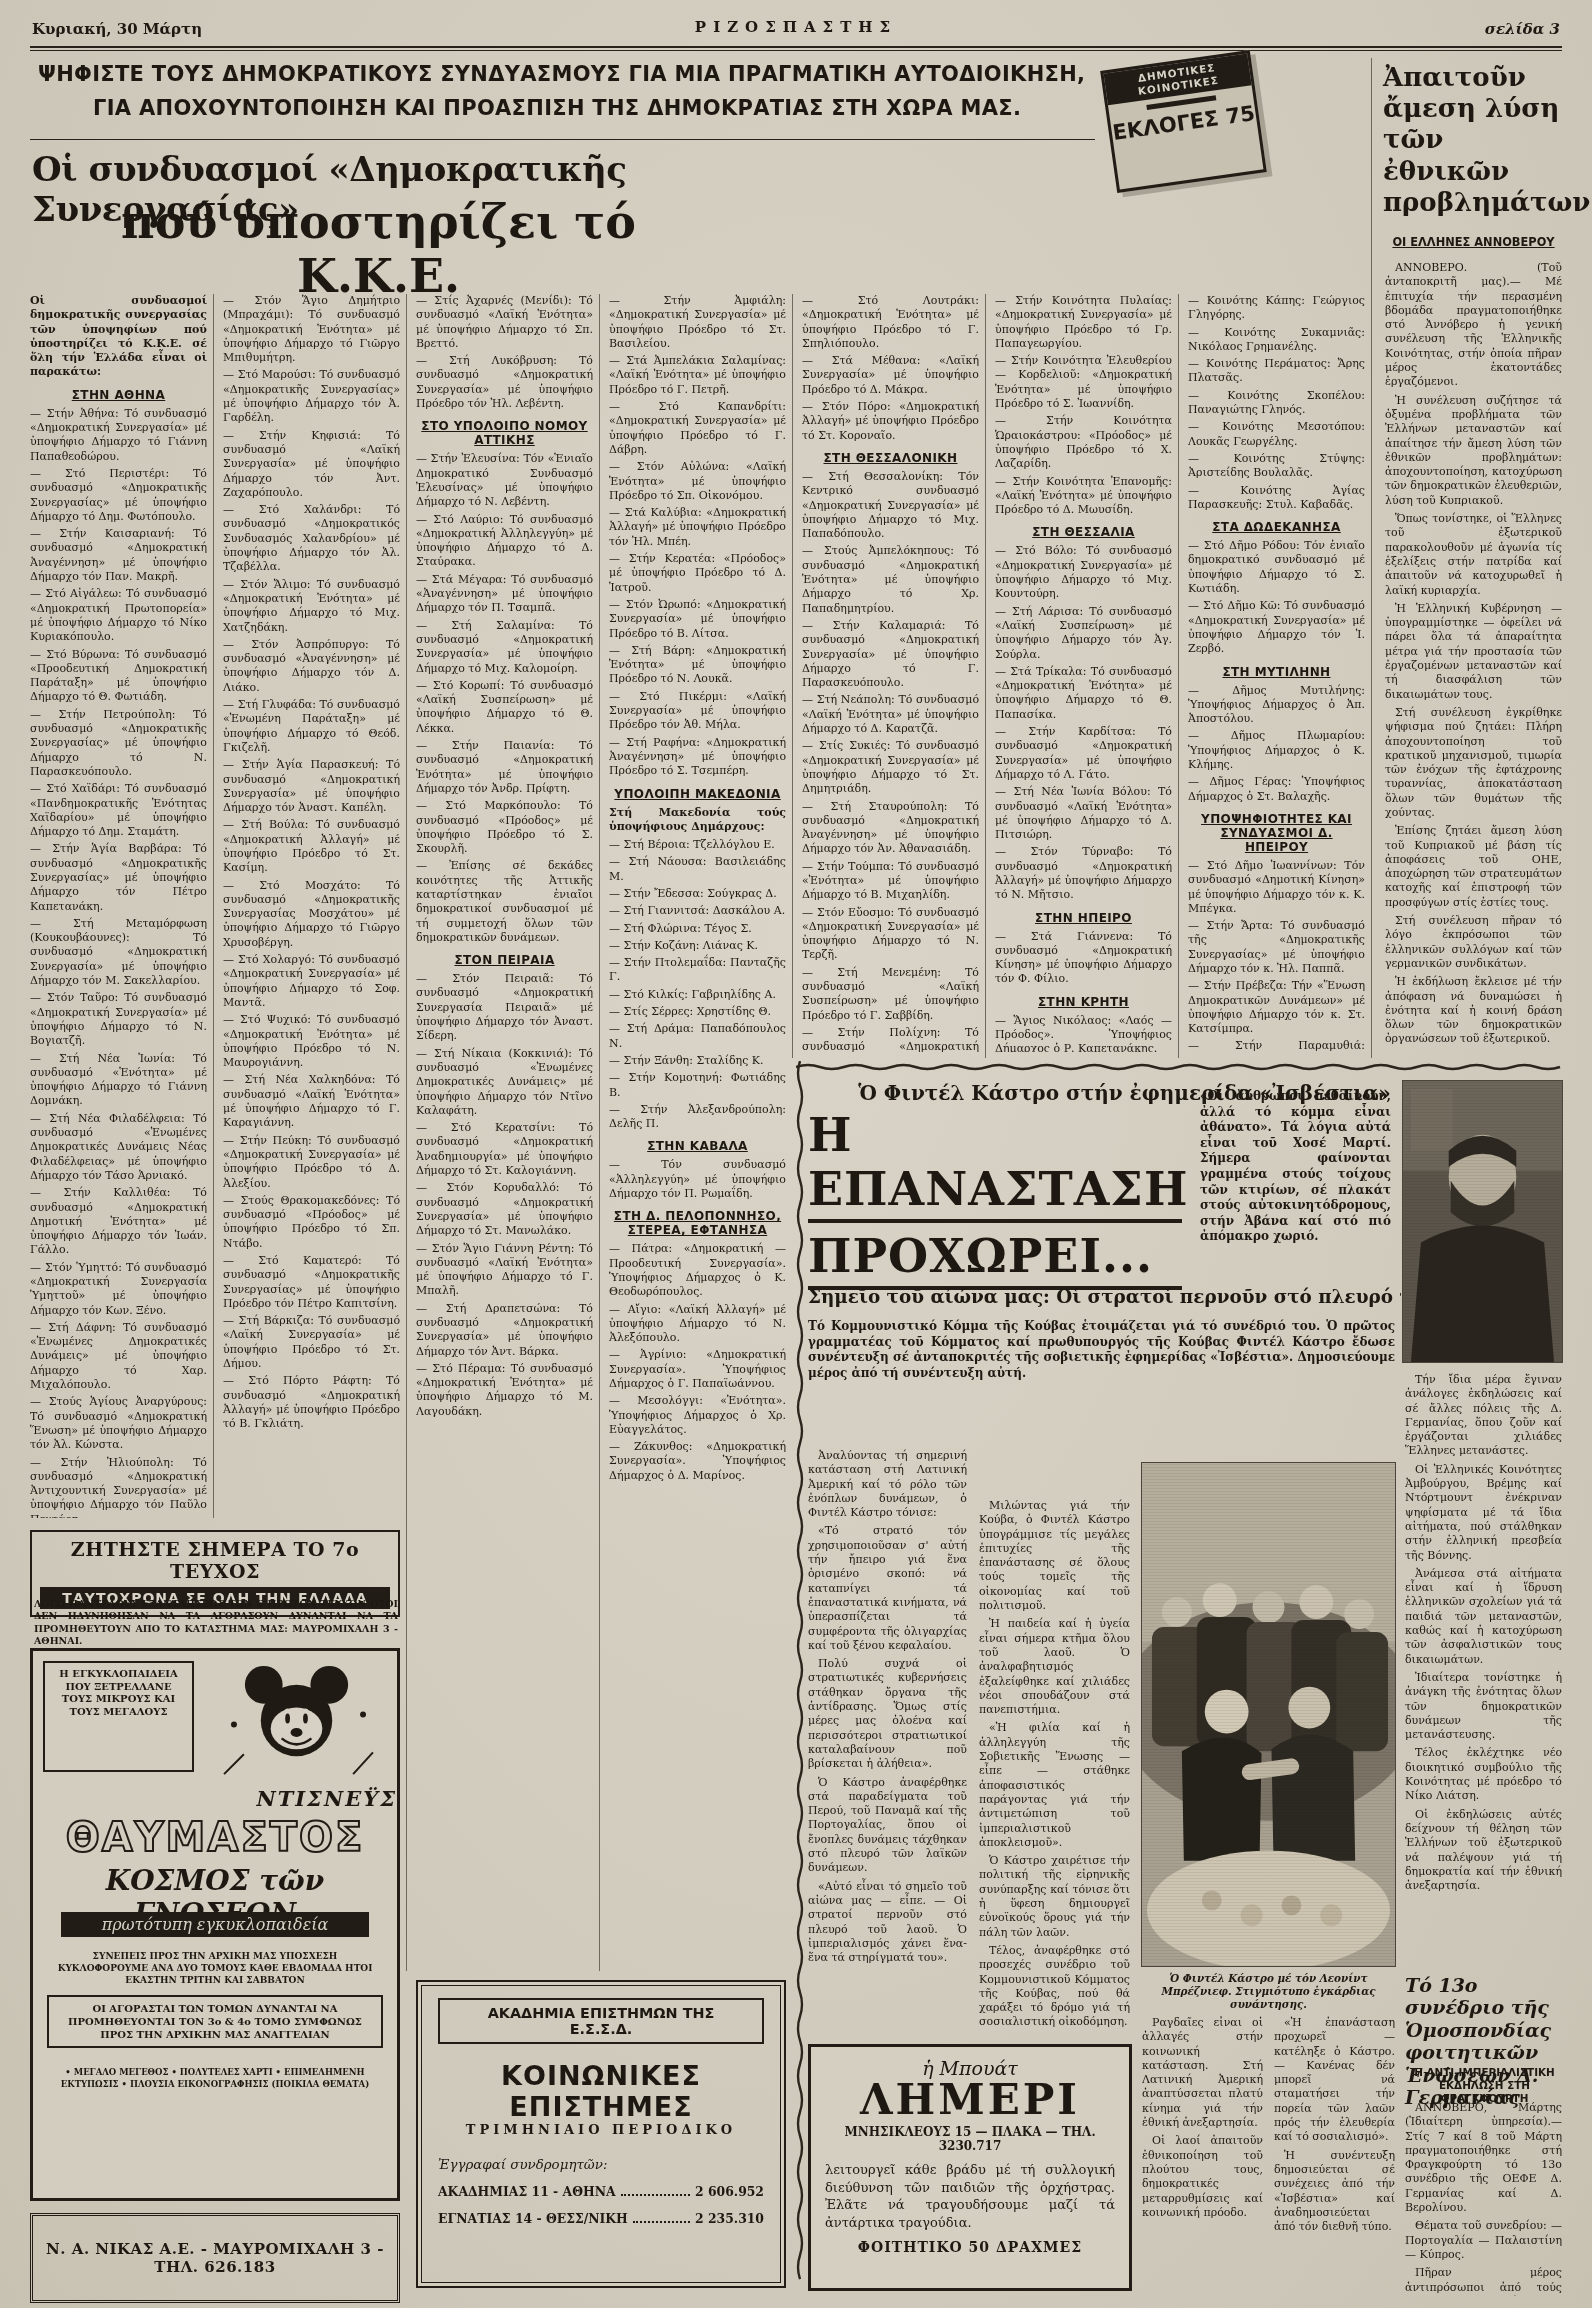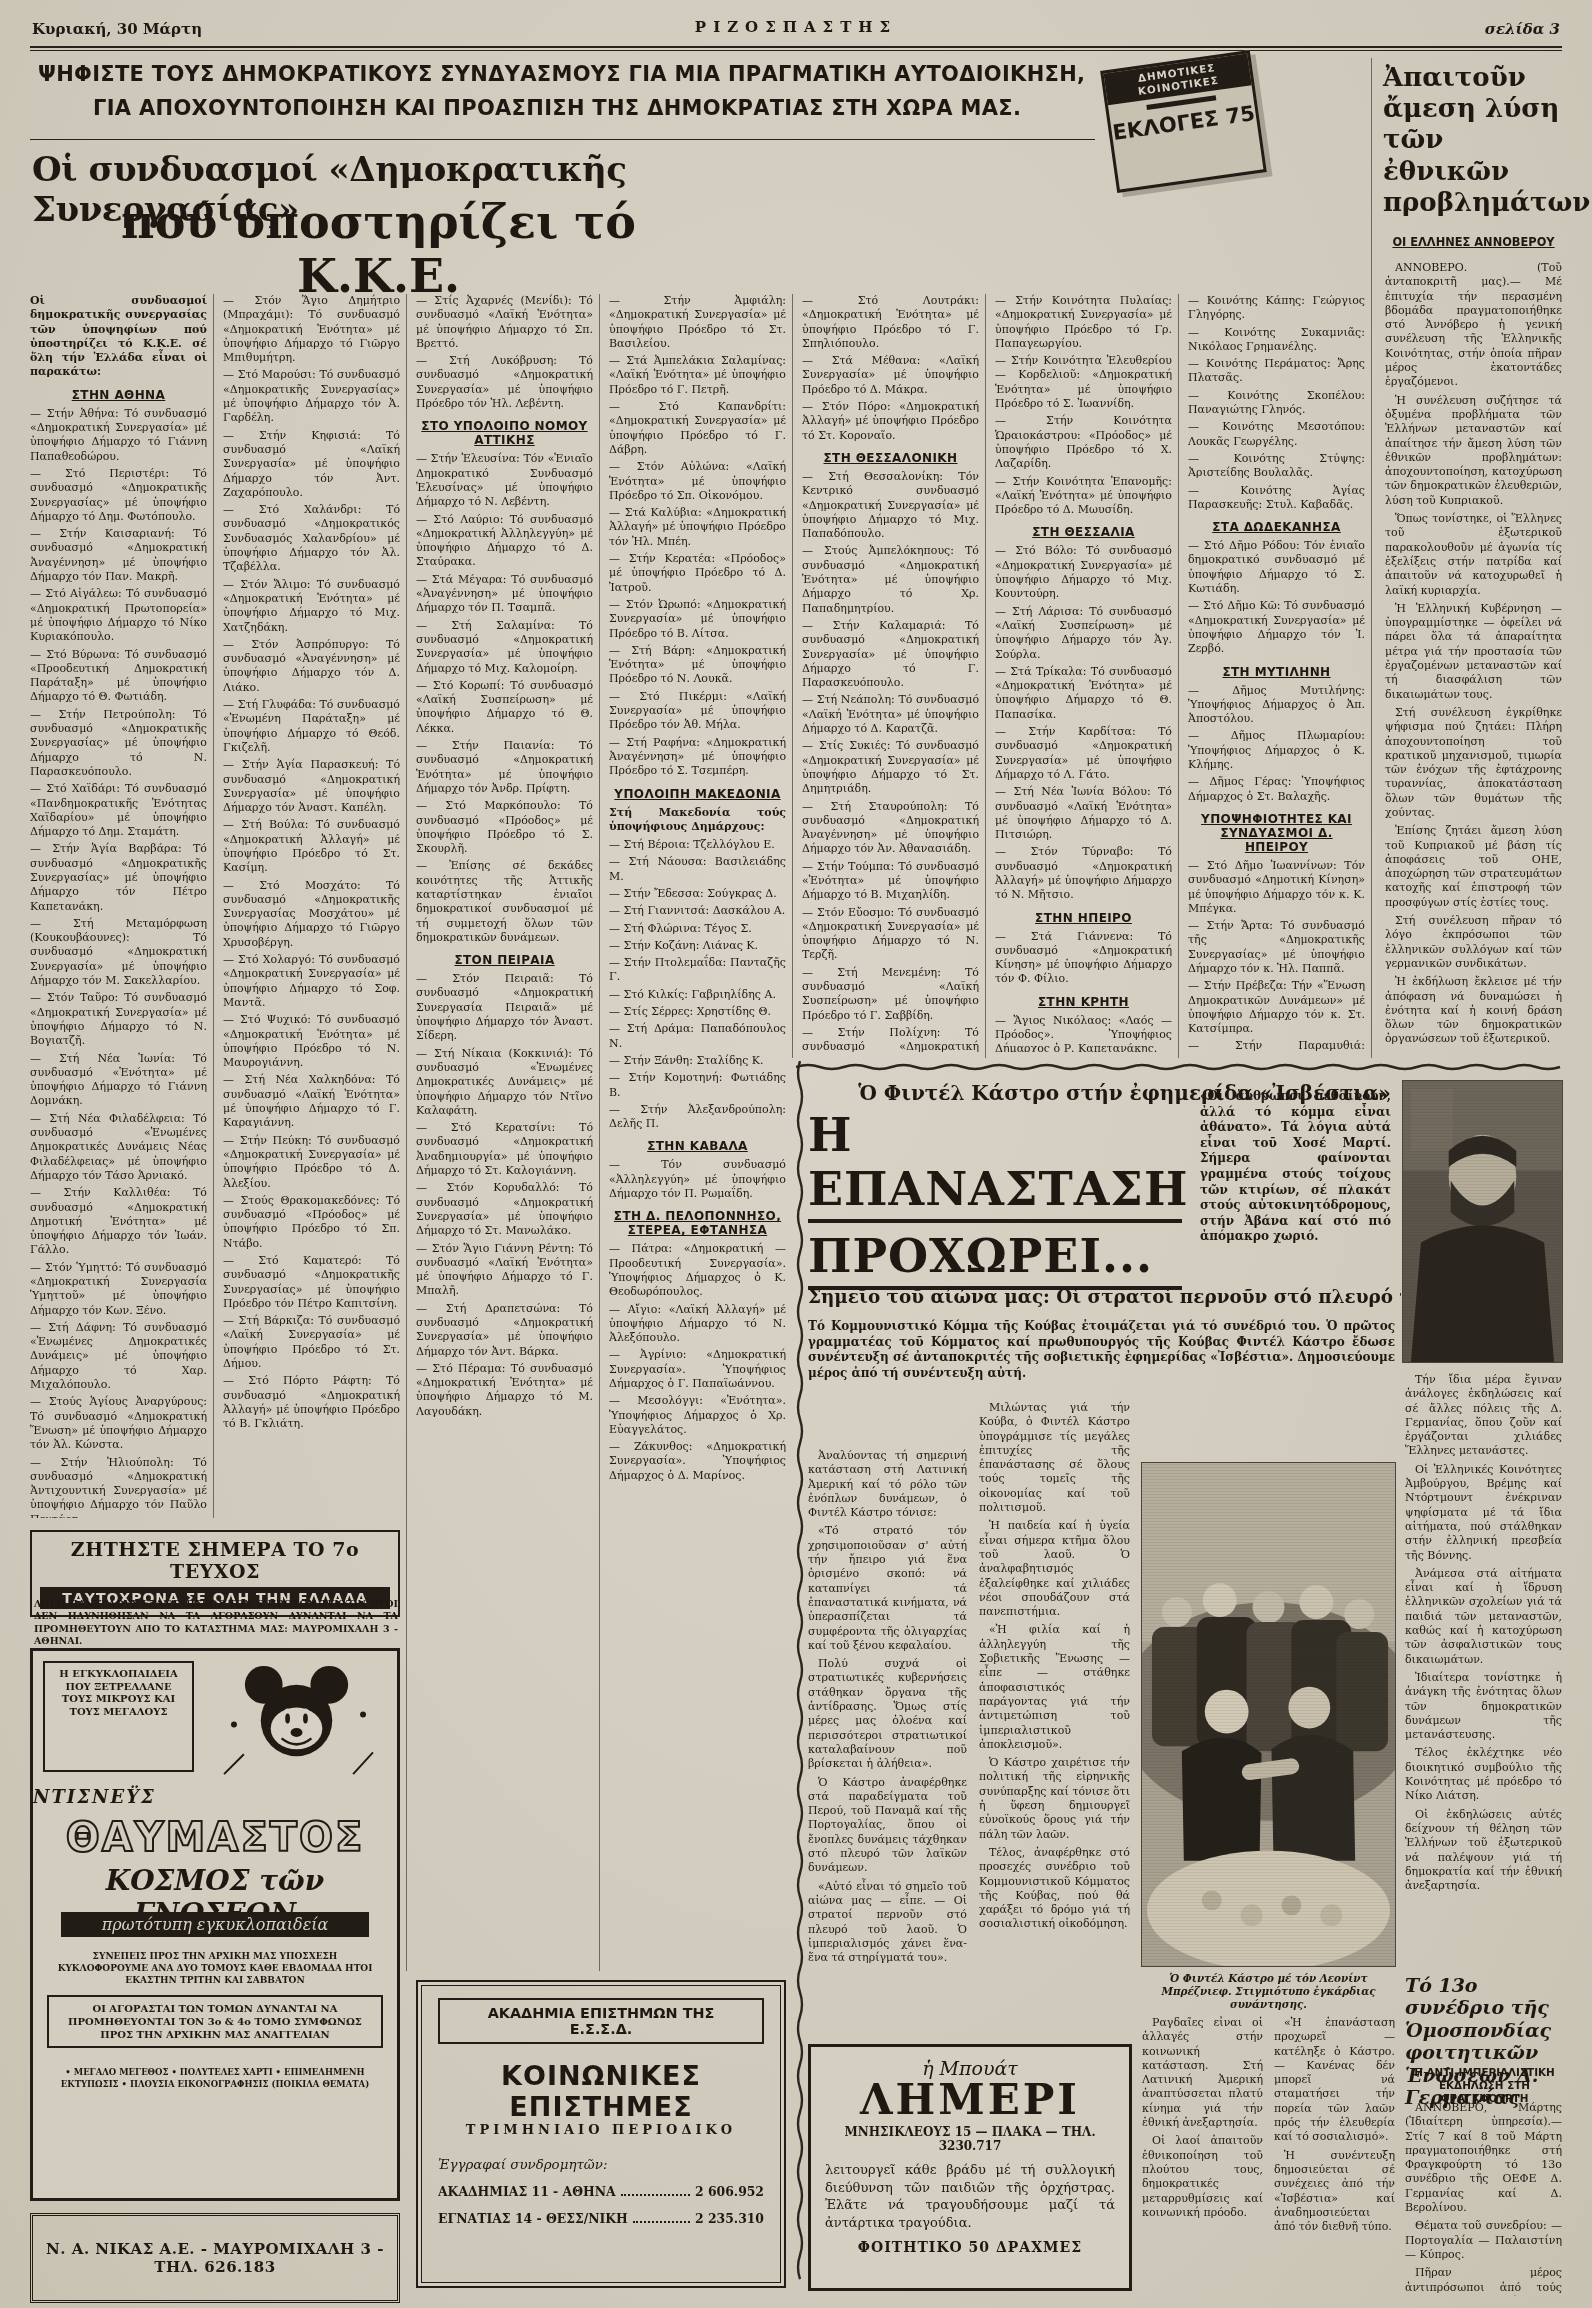--- a/index.html
+++ b/index.html
@@ -42,21 +42,21 @@
 .cas-cap{position:absolute;left:1142px;top:1972px;width:253px;font-size:10.4px;font-style:italic;font-weight:bold;text-align:center;line-height:1.25}
 
 .cong-h{position:absolute;left:1405px;top:1974px;width:159px;font-size:19px;font-weight:bold;font-style:italic;line-height:1.18}
 .cong-s{position:absolute;left:1405px;top:2066px;width:159px;text-align:center;font-family:"DejaVu Sans",sans-serif;font-size:10.4px;font-weight:bold;line-height:1.25}
 .teyxos{position:absolute;left:30px;top:1530px;width:370px;padding:6px 8px;border:2px solid #211c15}
 .teyxos-t{text-align:center;font-weight:bold;font-size:19px;letter-spacing:0.5px}
 .teyxos-bar{margin-top:5px;background:#211c15;color:#d8d3c6;text-align:center;font-family:"DejaVu Sans",sans-serif;font-weight:bold;font-size:14px;padding:3px 0;letter-spacing:1px}
 .teyxos-note{position:absolute;left:34px;top:1598px;width:364px;font-size:9.5px;font-weight:bold;line-height:1.3;text-align:justify}
 .disney{position:absolute;left:30px;top:1648px;width:370px;height:553px;border:3px solid #211c15;background:#d2cdbf}
 .disney-blurb{position:absolute;left:10px;top:10px;width:151px;height:111px;border:2px solid #211c15;padding:5px;font-size:10px;font-weight:bold;line-height:1.25;text-align:center}
-.d-brand1{position:absolute;left:0;right:0;top:135px;text-align:left;font-size:18px;font-weight:bold;font-style:italic;letter-spacing:2px}
+.d-brand1{position:absolute;left:0;right:0;top:135px;text-align:right;font-size:21px;font-weight:bold;font-style:italic;letter-spacing:2px}
 .d-brand2{position:absolute;left:0;right:0;top:163px;text-align:center;font-family:"DejaVu Sans",sans-serif;font-size:40px;font-weight:bold;letter-spacing:2px;color:#d2cdbf;-webkit-text-stroke:2px #211c15;text-shadow:0 0 1px #211c15}
 .d-brand3{position:absolute;left:0;right:0;top:213px;text-align:center;font-size:28px;font-weight:bold;font-style:italic}
 .d-bar{position:absolute;left:28px;right:28px;top:261px;background:#211c15;color:#d8d3c6;text-align:center;font-style:italic;font-size:16px;padding:3px 8px}
 .d-line1{position:absolute;left:14px;right:14px;top:299px;text-align:center;font-size:9px;font-weight:bold;line-height:1.35}
 .d-box2{position:absolute;left:14px;right:14px;top:344px;border:2px solid #211c15;padding:5px;font-size:10px;font-weight:bold;text-align:center;line-height:1.3}
 .d-line2{position:absolute;left:10px;right:10px;top:416px;text-align:center;font-size:8.5px;font-weight:bold;line-height:1.4}
 .d-mickey{position:absolute;right:4px;top:4px}
 .nikas{position:absolute;left:30px;top:2213px;width:370px;border:3px double #211c15;padding:24px 4px;text-align:center;font-weight:bold;font-size:15px;letter-spacing:0.5px}
 .akad{position:absolute;left:416px;top:1980px;width:370px;height:308px;border:2px solid #211c15;box-shadow:inset 0 0 0 3px #d2cdbf,inset 0 0 0 4px #211c15;padding:16px 20px;text-align:center}
 .akad-t{display:inline-block;border:2px solid #211c15;padding:5px 26px;font-family:"DejaVu Sans",sans-serif;font-weight:bold;font-size:14.4px}
@@ -299,21 +299,21 @@
   </div>
   <div class="cas-deck">Σημεῖο τοῦ αἰώνα μας: Οἱ στρατοί περνοῦν στό πλευρό τοῦ λαοῦ</div>
   <div class="cas-lead2">Τό Κομμουνιστικό Κόμμα τῆς Κούβας ἑτοιμάζεται γιά τό συνέδριό του. Ὁ πρῶτος γραμματέας τοῦ Κόμματος καί πρωθυπουργός τῆς Κούβας Φιντέλ Κάστρο ἔδωσε συνέντευξη σέ ἀνταποκριτές τῆς σοβιετικῆς ἐφημερίδας «Ἰσβέστια». Δημοσιεύουμε μέρος ἀπό τή συνέντευξη αὐτή.</div>
   <div class="col" style="left:808px;top:1449px;width:159px;height:585px">
       <p class="bp">Ἀναλύοντας τή σημερινή κατάσταση στή Λατινική Ἀμερική καί τό ρόλο τῶν ἐνόπλων δυνάμεων, ὁ Φιντέλ Κάστρο τόνισε:</p>
       <p class="bp">«Τό στρατό τόν χρησιμοποιοῦσαν σ' αὐτή τήν ἤπειρο γιά ἕνα ὁρισμένο σκοπό: νά καταπνίγει τά ἐπαναστατικά κινήματα, νά ὑπερασπίζεται τά συμφέροντα τῆς ὀλιγαρχίας καί τοῦ ξένου κεφαλαίου.</p>
       <p class="bp">Πολύ συχνά οἱ στρατιωτικές κυβερνήσεις στάθηκαν ὄργανα τῆς ἀντίδρασης. Ὅμως στίς μέρες μας ὁλοένα καί περισσότεροι στρατιωτικοί καταλαβαίνουν ποῦ βρίσκεται ἡ ἀλήθεια».</p>
       <p class="bp">Ὁ Κάστρο ἀναφέρθηκε στά παραδείγματα τοῦ Περού, τοῦ Παναμᾶ καί τῆς Πορτογαλίας, ὅπου οἱ ἔνοπλες δυνάμεις τάχθηκαν στό πλευρό τῶν λαϊκῶν δυνάμεων.</p>
       <p class="bp">«Αὐτό εἶναι τό σημεῖο τοῦ αἰώνα μας — εἶπε. — Οἱ στρατοί περνοῦν στό πλευρό τοῦ λαοῦ. Ὁ ἰμπεριαλισμός χάνει ἕνα-ἕνα τά στηρίγματά του».</p>
     </div>
-  <div class="col" style="left:979px;top:1401px;width:151px;height:585px">
+  <div class="col" style="left:979px;top:1499px;width:151px;height:585px">
       <p class="bp">Μιλώντας γιά τήν Κούβα, ὁ Φιντέλ Κάστρο ὑπογράμμισε τίς μεγάλες ἐπιτυχίες τῆς ἐπανάστασης σέ ὅλους τούς τομεῖς τῆς οἰκονομίας καί τοῦ πολιτισμοῦ.</p>
       <p class="bp">Ἡ παιδεία καί ἡ ὑγεία εἶναι σήμερα κτῆμα ὅλου τοῦ λαοῦ. Ὁ ἀναλφαβητισμός ἐξαλείφθηκε καί χιλιάδες νέοι σπουδάζουν στά πανεπιστήμια.</p>
       <p class="bp">«Ἡ φιλία καί ἡ ἀλληλεγγύη τῆς Σοβιετικῆς Ἕνωσης — εἶπε — στάθηκε ἀποφασιστικός παράγοντας γιά τήν ἀντιμετώπιση τοῦ ἰμπεριαλιστικοῦ ἀποκλεισμοῦ».</p>
       <p class="bp">Ὁ Κάστρο χαιρέτισε τήν πολιτική τῆς εἰρηνικῆς συνύπαρξης καί τόνισε ὅτι ἡ ὕφεση δημιουργεῖ εὐνοϊκούς ὅρους γιά τήν πάλη τῶν λαῶν.</p>
       <p class="bp">Τέλος, ἀναφέρθηκε στό προσεχές συνέδριο τοῦ Κομμουνιστικοῦ Κόμματος τῆς Κούβας, πού θά χαράξει τό δρόμο γιά τή σοσιαλιστική οἰκοδόμηση.</p>
     </div>
 
   <div class="photo" style="left:1142px;top:1463px;width:253px;height:503px">
     <svg viewBox="0 0 254 506" width="253" height="503" preserveAspectRatio="none">
       <rect width="254" height="506" fill="#a8a191"></rect>

